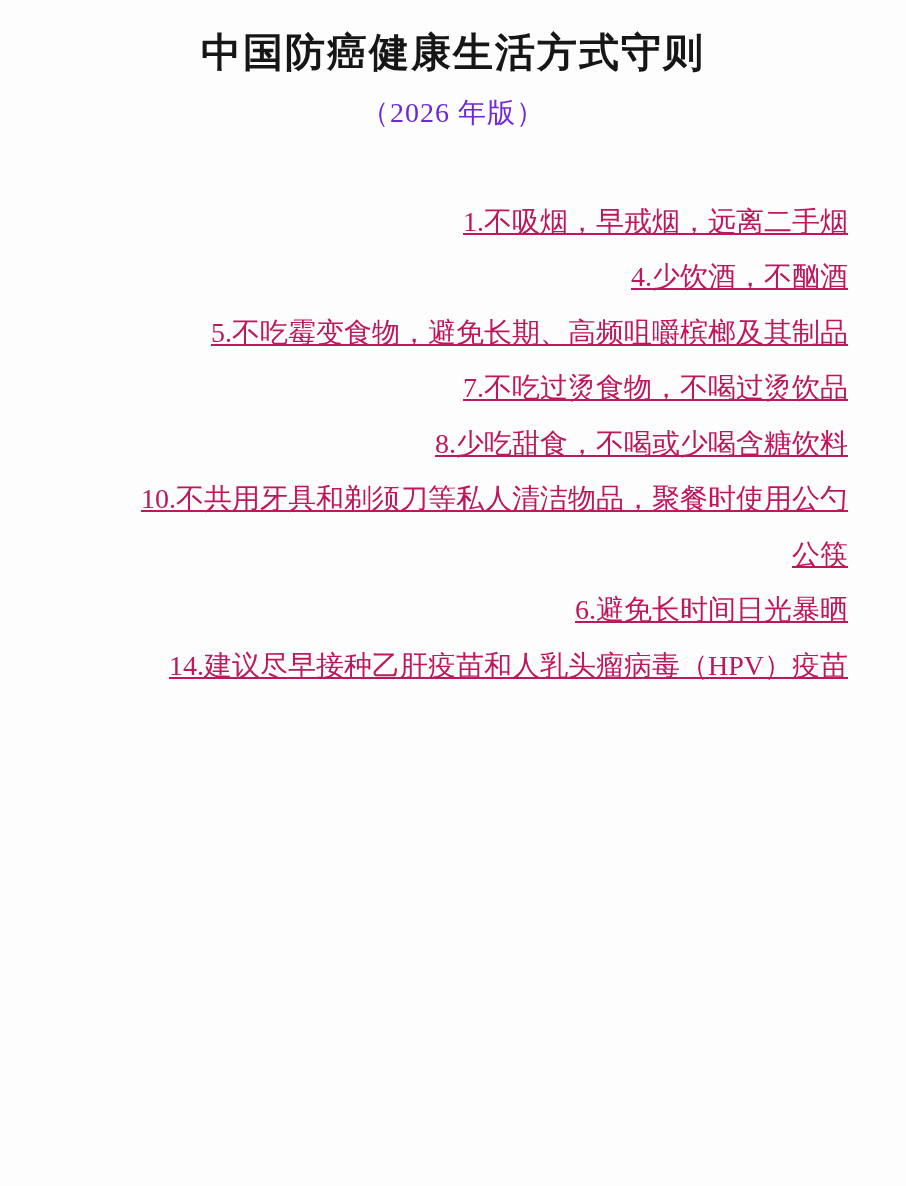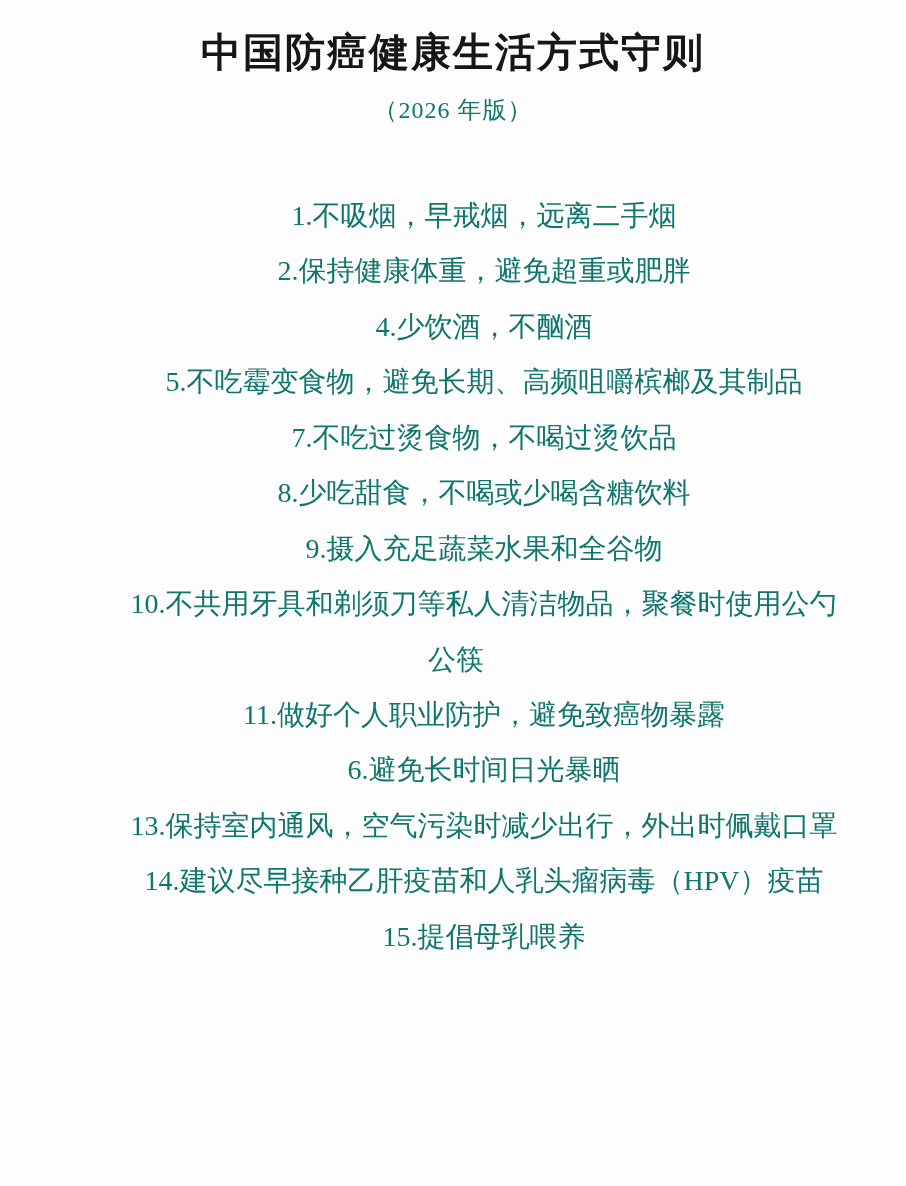--- a/index.html
+++ b/index.html
@@ -25,55 +25,51 @@
   .doc-title {
     margin: 0;
     font-size: 40px;
     font-weight: bold;
     letter-spacing: 2px;
     line-height: 1.25;
     color: #161616;
   }
   .doc-subtitle {
     margin: 16px 0 0 0;
-    font-size: 24px;
+    font-size: 28px;
     font-weight: normal;
     letter-spacing: 1px;
-    color: #0f766e;
+    color: #6d28d9;
   }
   .doc-body {
     margin: 62px 58px 0 64px; 
   }
   .doc-body p.guideline {
     margin: 0;
     font-size: 28px;
     line-height: 1.98;
     text-indent: 2em;       
-    text-align: center;
+    text-align: right;
     word-break: break-all;
-    color: #0f766e;
+    color: #be185d;
+    text-decoration: underline;
   }
 </style>
 </head>
 <body>
 
 <div class="page">
   <div class="doc-header">
     <h1 class="doc-title">中国防癌健康生活方式守则</h1>
     <p class="doc-subtitle">（2026 年版）</p>
   </div>
 
   <div class="doc-body">
     <p class="guideline">1.不吸烟，早戒烟，远离二手烟</p>
-    <p class="guideline">2.保持健康体重，避免超重或肥胖</p>
     <p class="guideline">4.少饮酒，不酗酒</p>
     <p class="guideline">5.不吃霉变食物，避免长期、高频咀嚼槟榔及其制品</p>
     <p class="guideline">7.不吃过烫食物，不喝过烫饮品</p>
     <p class="guideline">8.少吃甜食，不喝或少喝含糖饮料</p>
-    <p class="guideline">9.摄入充足蔬菜水果和全谷物</p>
     <p class="guideline">10.不共用牙具和剃须刀等私人清洁物品，聚餐时使用公勺公筷</p>
-    <p class="guideline">11.做好个人职业防护，避免致癌物暴露</p>
     <p class="guideline">6.避免长时间日光暴晒</p>
-    <p class="guideline">13.保持室内通风，空气污染时减少出行，外出时佩戴口罩</p>
     <p class="guideline">14.建议尽早接种乙肝疫苗和人乳头瘤病毒（HPV）疫苗</p>
-    <p class="guideline">15.提倡母乳喂养</p>
   </div>
 </div>
 
 </body></html>

